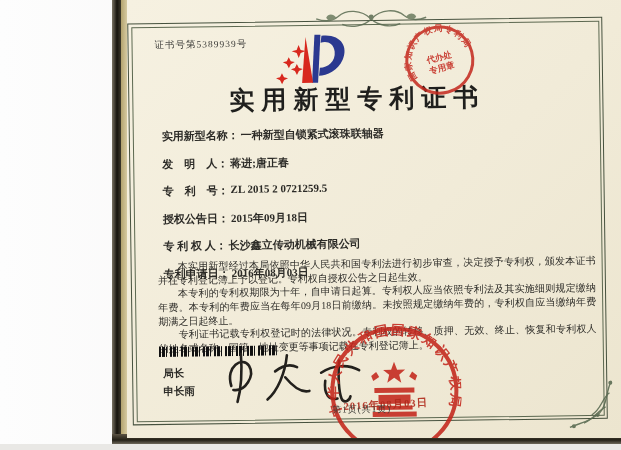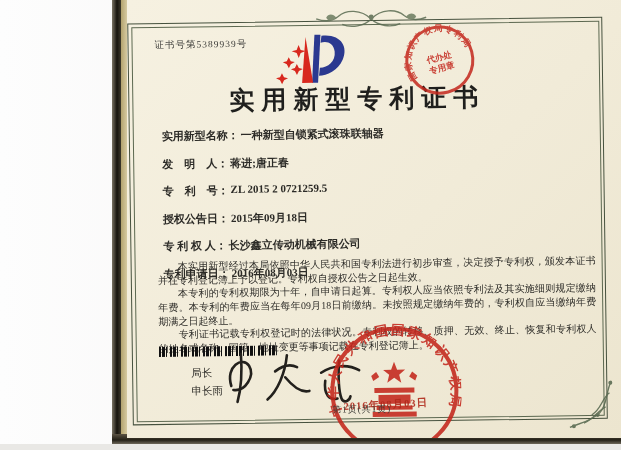--- a/index.html
+++ b/index.html
@@ -36,21 +36,21 @@
   .field .flabel { white-space:nowrap; }
   .field .fvalue { margin-left:2px; white-space:nowrap; }
 
   .body-text { position:absolute; left:30px; right:26px; top:257px; font-size:10px; color:#2e2d29;
                line-height:1.37; text-align:justify; }
   .body-text p { text-indent:2em; margin:0; }
 
   .barcode { position:absolute; left:30px; top:344px; width:118px; height:10px;
              background:repeating-linear-gradient(90deg,#111 0 2px,transparent 2px 3px,#111 3px 6px,transparent 6px 7px,#111 7px 8px,transparent 8px 11px); }
 
-  .signer { position:absolute; left:34px; top:362px; font-size:10.5px; color:#2c2b27; font-weight:400; line-height:1.7;margin-left:28px; }
+  .signer { position:absolute; left:34px; top:362px; font-size:10.5px; color:#2c2b27; font-weight:700; line-height:1.7; }
   .signature { position:absolute; left:88px; top:346px; }
 
   .seal { position:absolute; left:198px; top:324px; }
   .seal-date { position:absolute; left:214px; top:398px; font-size:10.5px; color:#b02a1c; letter-spacing:1px;
                transform:rotate(-2deg); font-weight:600; opacity:.9; }
 
   .corner-stamp { position:absolute; left:278px; top:24px; }
 
   .footer { position:absolute; left:0; right:30px; bottom:22px; text-align:center; font-size:9px; color:#3c3b37; letter-spacing:1px; }
 

